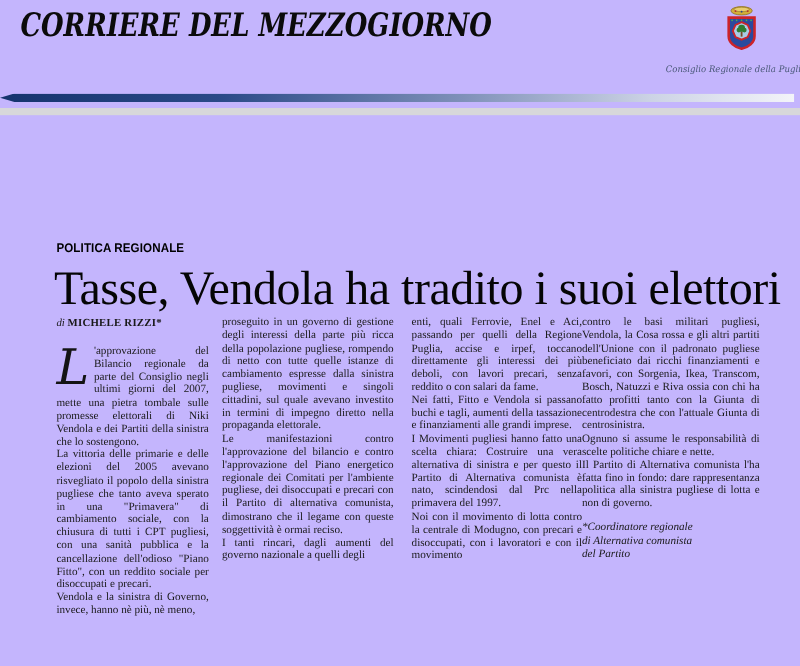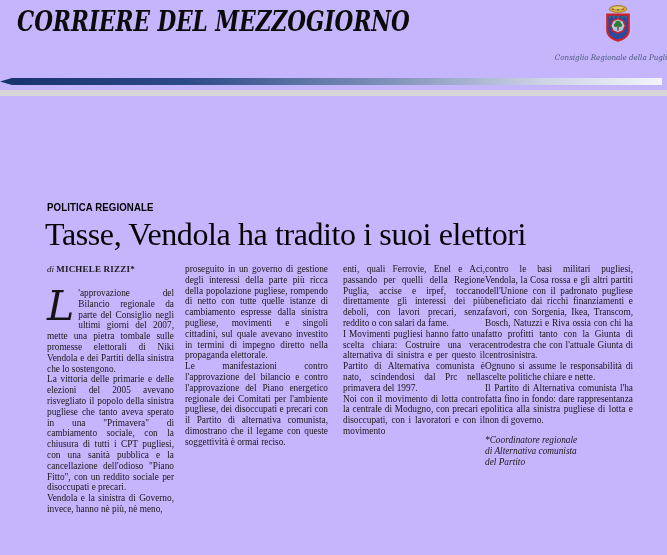--- a/index.html
+++ b/index.html
@@ -23,21 +23,21 @@
     background:linear-gradient(to right,#15336d 0%,#2b4a88 28%,#7e90b8 58%,#ccd3e5 82%,#f3f4f9 100%);
     clip-path:polygon(0 50%,12px 0,100% 0,100% 100%,12px 100%);}
   .bar-gray{position:absolute;left:0;top:90px;width:667px;height:6px;background:#d7d7da;}
 
   
   .kicker{position:absolute;left:47px;top:201px;
     font-family:"Liberation Sans",sans-serif;font-weight:bold;font-size:10.5px;
     color:#000;letter-spacing:0.1px;transform:scaleX(0.92);transform-origin:left top;
     white-space:nowrap;}
   .headline{position:absolute;left:45px;top:216px;
-    font-family:"Liberation Serif",serif;font-weight:400;font-size:32px;
+    font-family:"Liberation Serif",serif;font-weight:400;font-size:40px;
     letter-spacing:-0.4px;color:#050505;white-space:nowrap;}
 
   .body-cols{position:absolute;left:47px;top:264px;width:598px;display:flex;}
   .col{font-size:9.3px;line-height:10.8px;text-align:justify;color:#191919;}
   .col p{margin:0;padding:0;}
   .col-1{width:127px;margin-right:11px;}
   .col-2{width:143px;margin-right:15px;}
   .col-3{width:142px;margin-right:0;}
   .col-4{width:148px;}
 
@@ -98,24 +98,26 @@
         <span class="by-name">MICHELE RIZZI*</span>
       </div>
       <p><span class="dropcap">L</span><span>'approvazione del Bilancio regionale da parte del Consiglio negli ultimi giorni del 2007, mette una pietra tombale sulle promesse elettorali di Niki Vendola e dei Partiti della sinistra che lo sostengono.</span></p>
       <p>La vittoria delle primarie e delle elezioni del 2005 avevano risvegliato il popolo della sinistra pugliese che tanto aveva sperato in una "Primavera" di cambiamento sociale, con la chiusura di tutti i CPT pugliesi, con una sanità pubblica e la cancellazione dell'odioso "Piano Fitto", con un reddito sociale per disoccupati e precari.</p>
       <p>Vendola e la sinistra di Governo, invece, hanno nè più, nè meno,</p>
     </div>
 
     <div class="col col-2">
       <p>proseguito in un governo di gestione degli interessi della parte più ricca della popolazione pugliese, rompendo di netto con tutte quelle istanze di cambiamento espresse dalla sinistra pugliese, movimenti e singoli cittadini, sul quale avevano investito in termini di impegno diretto nella propaganda elettorale.</p>
       <p>Le manifestazioni contro l'approvazione del bilancio e contro l'approvazione del Piano energetico regionale dei Comitati per l'ambiente pugliese, dei disoccupati e precari con il Partito di alternativa comunista, dimostrano che il legame con queste soggettività è ormai reciso.</p>
+      <p>I tanti rincari, dagli aumenti del governo nazionale a quelli degli</p>
     </div>
 
     <div class="col col-3">
       <p>enti, quali Ferrovie, Enel e Aci, passando per quelli della Regione Puglia, accise e irpef, toccano direttamente gli interessi dei più deboli, con lavori precari, senza reddito o con salari da fame.</p>
+      <p>Nei fatti, Fitto e Vendola si passano buchi e tagli, aumenti della tassazione e finanziamenti alle grandi imprese.</p>
       <p>I Movimenti pugliesi hanno fatto una scelta chiara: Costruire una vera alternativa di sinistra e per questo il Partito di Alternativa comunista è nato, scindendosi dal Prc nella primavera del 1997.</p>
       <p>Noi con il movimento di lotta contro la centrale di Modugno, con precari e disoccupati, con i lavoratori e con il movimento</p>
     </div>
 
     <div class="col col-4">
       <p>contro le basi militari pugliesi, Vendola, la Cosa rossa e gli altri partiti dell'Unione con il padronato pugliese beneficiato dai ricchi finanziamenti e favori, con Sorgenia, Ikea, Transcom, Bosch, Natuzzi e Riva ossia con chi ha fatto profitti tanto con la Giunta di centrodestra che con l'attuale Giunta di centrosinistra.</p>
       <p>Ognuno si assume le responsabilità di scelte politiche chiare e nette.</p>
       <p>Il Partito di Alternativa comunista l'ha fatta fino in fondo: dare rappresentanza politica alla sinistra pugliese di lotta e non di governo.</p>
       <div class="signature">
         <div>*Coordinatore regionale</div>

